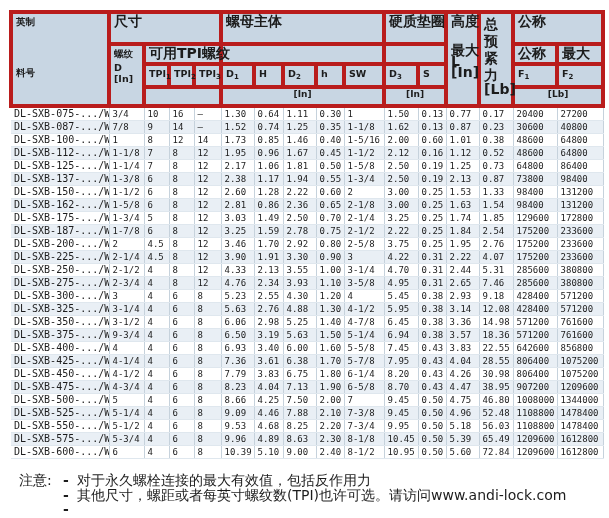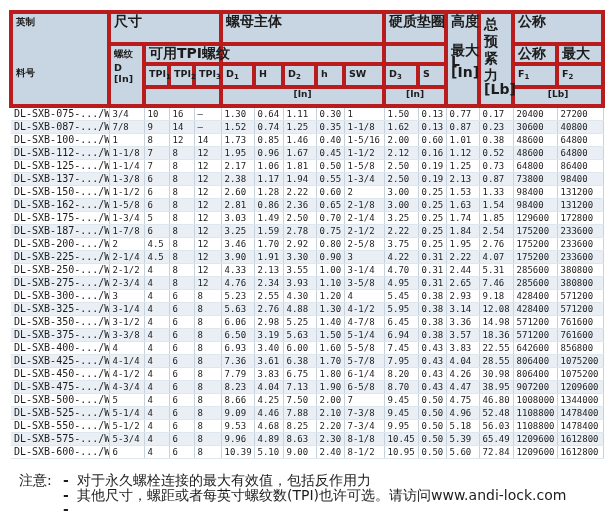--- a/index.html
+++ b/index.html
@@ -418,21 +418,21 @@
           <td>4-7/8</td>
           <td>6.45</td>
           <td>0.38</td>
           <td>3.36</td>
           <td>14.98</td>
           <td>571200</td>
           <td>761600</td>
         </tr>
         <tr>
           <td class="c-part">DL-SXB-375-.../W</td>
-          <td>3-3/8</td>
+          <td>9-3/4</td>
           <td>4</td>
           <td>6</td>
           <td>8</td>
           <td>6.50</td>
           <td>3.19</td>
           <td>5.63</td>
           <td>1.50</td>
           <td>5-1/4</td>
           <td>6.94</td>
           <td>0.38</td>

